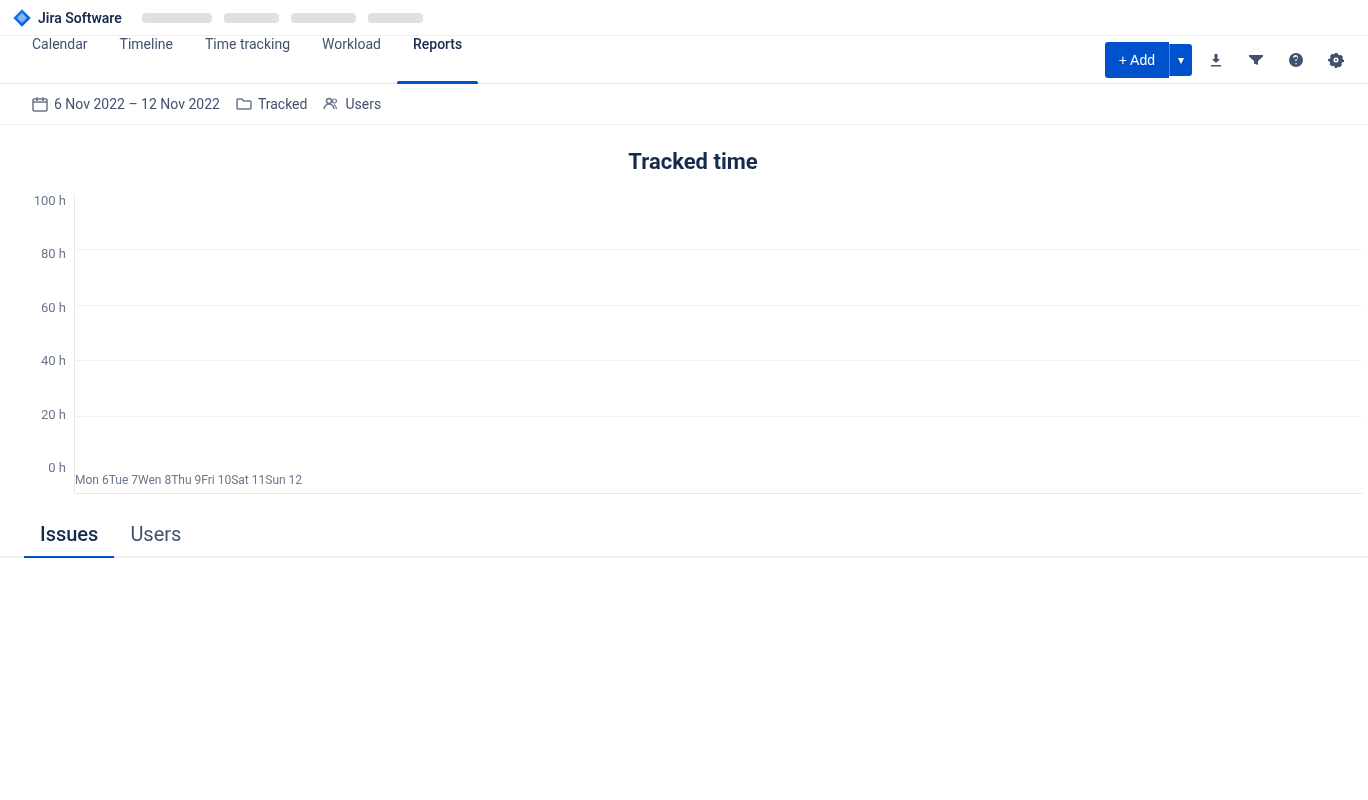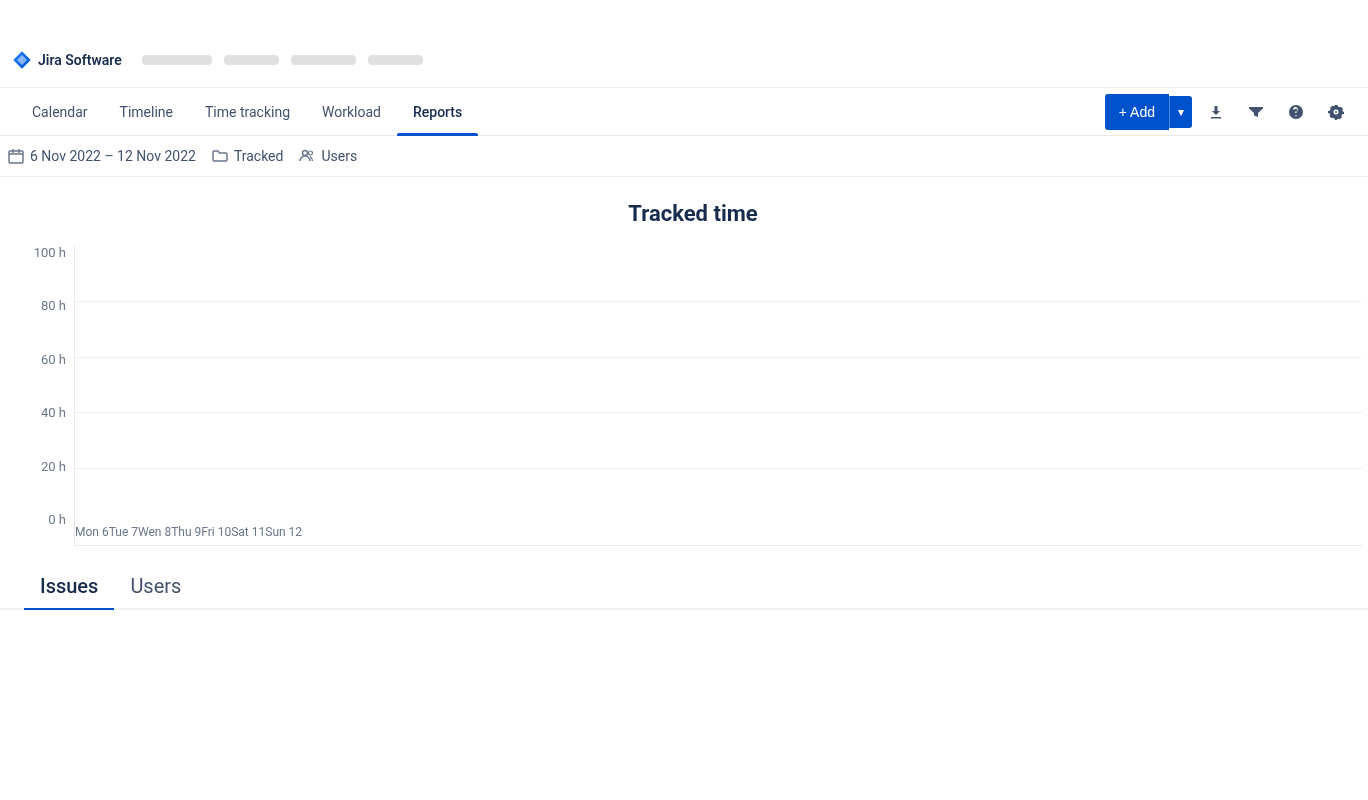--- a/index.html
+++ b/index.html
@@ -2,25 +2,24 @@
 <html><head>
   <meta charset="utf-8">
   <style>
     * { margin: 0; padding: 0; box-sizing: border-box; }
     body { font-family: -apple-system, BlinkMacSystemFont, "Segoe UI", Roboto, sans-serif; background: #fff; color: #172b4d; font-size: 14px; }
 
     
     .topbar {
       display: flex;
       align-items: center;
-      height: 56px;
+      height: 36px;
       padding: 0 12px;
       border-bottom: 1px solid #f0f0f0;
       gap: 8px;
-      margin-top: 32px;
     }
     .topbar-logo {
       display: flex;
       align-items: center;
       gap: 6px;
       font-weight: 600;
       font-size: 14px;
       color: #172b4d;
       white-space: nowrap;
     }
@@ -50,21 +49,21 @@
     }
     .main-nav .nav-tabs {
       display: flex;
       gap: 0;
       flex: 1;
     }
     .nav-tab {
       padding: 0 16px;
       height: 48px;
       display: flex;
-      align-items: center;
+      align-items: flex-start;
       cursor: pointer;
       color: #42526e;
       font-size: 14px;
       position: relative;
       text-decoration: none;
       white-space: nowrap;
     }
     .nav-tab.active {
       color: #172b4d;
       font-weight: 500;
@@ -121,21 +120,21 @@
       align-items: center;
       justify-content: center;
       border-radius: 3px;
       font-size: 16px;
     }
 
     
     .filter-bar {
       display: flex;
       align-items: center;
-      padding: 12px 8px;
+      padding: 12px 32px;
       gap: 16px;
       border-bottom: 1px solid #f0f0f0;
     }
     .filter-item {
       display: flex;
       align-items: center;
       gap: 6px;
       color: #42526e;
       font-size: 14px;
       cursor: pointer;

